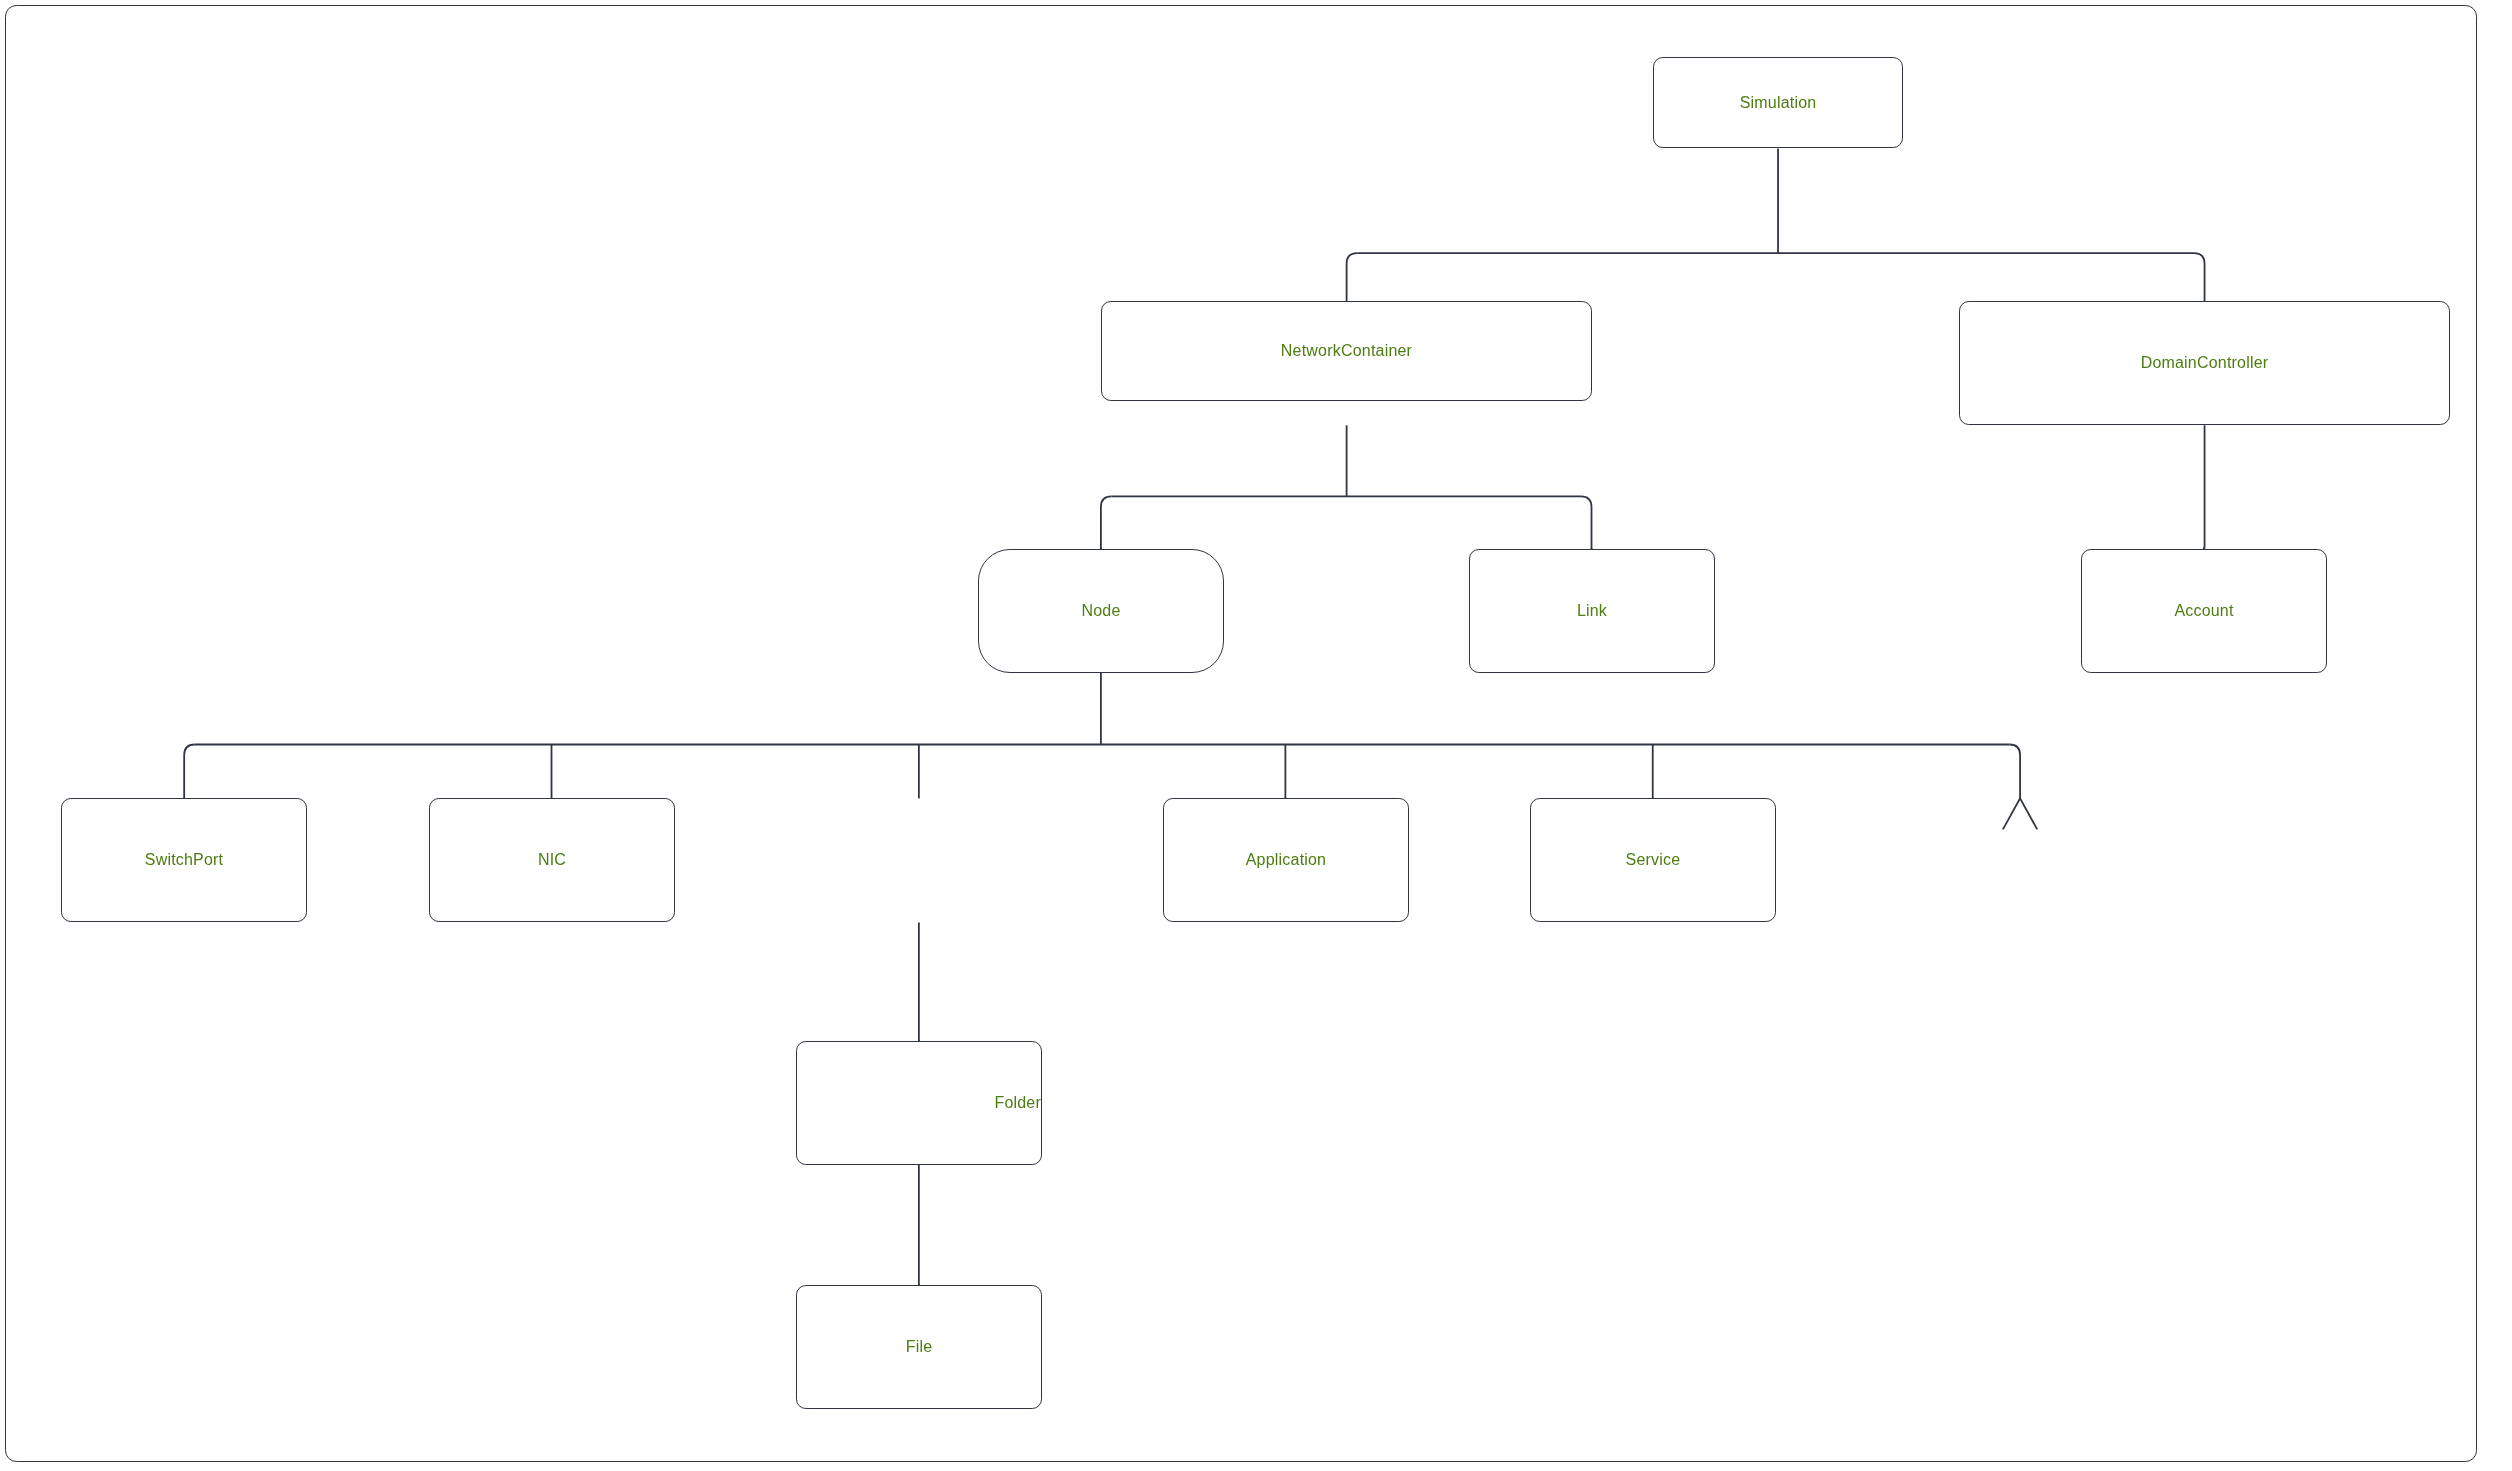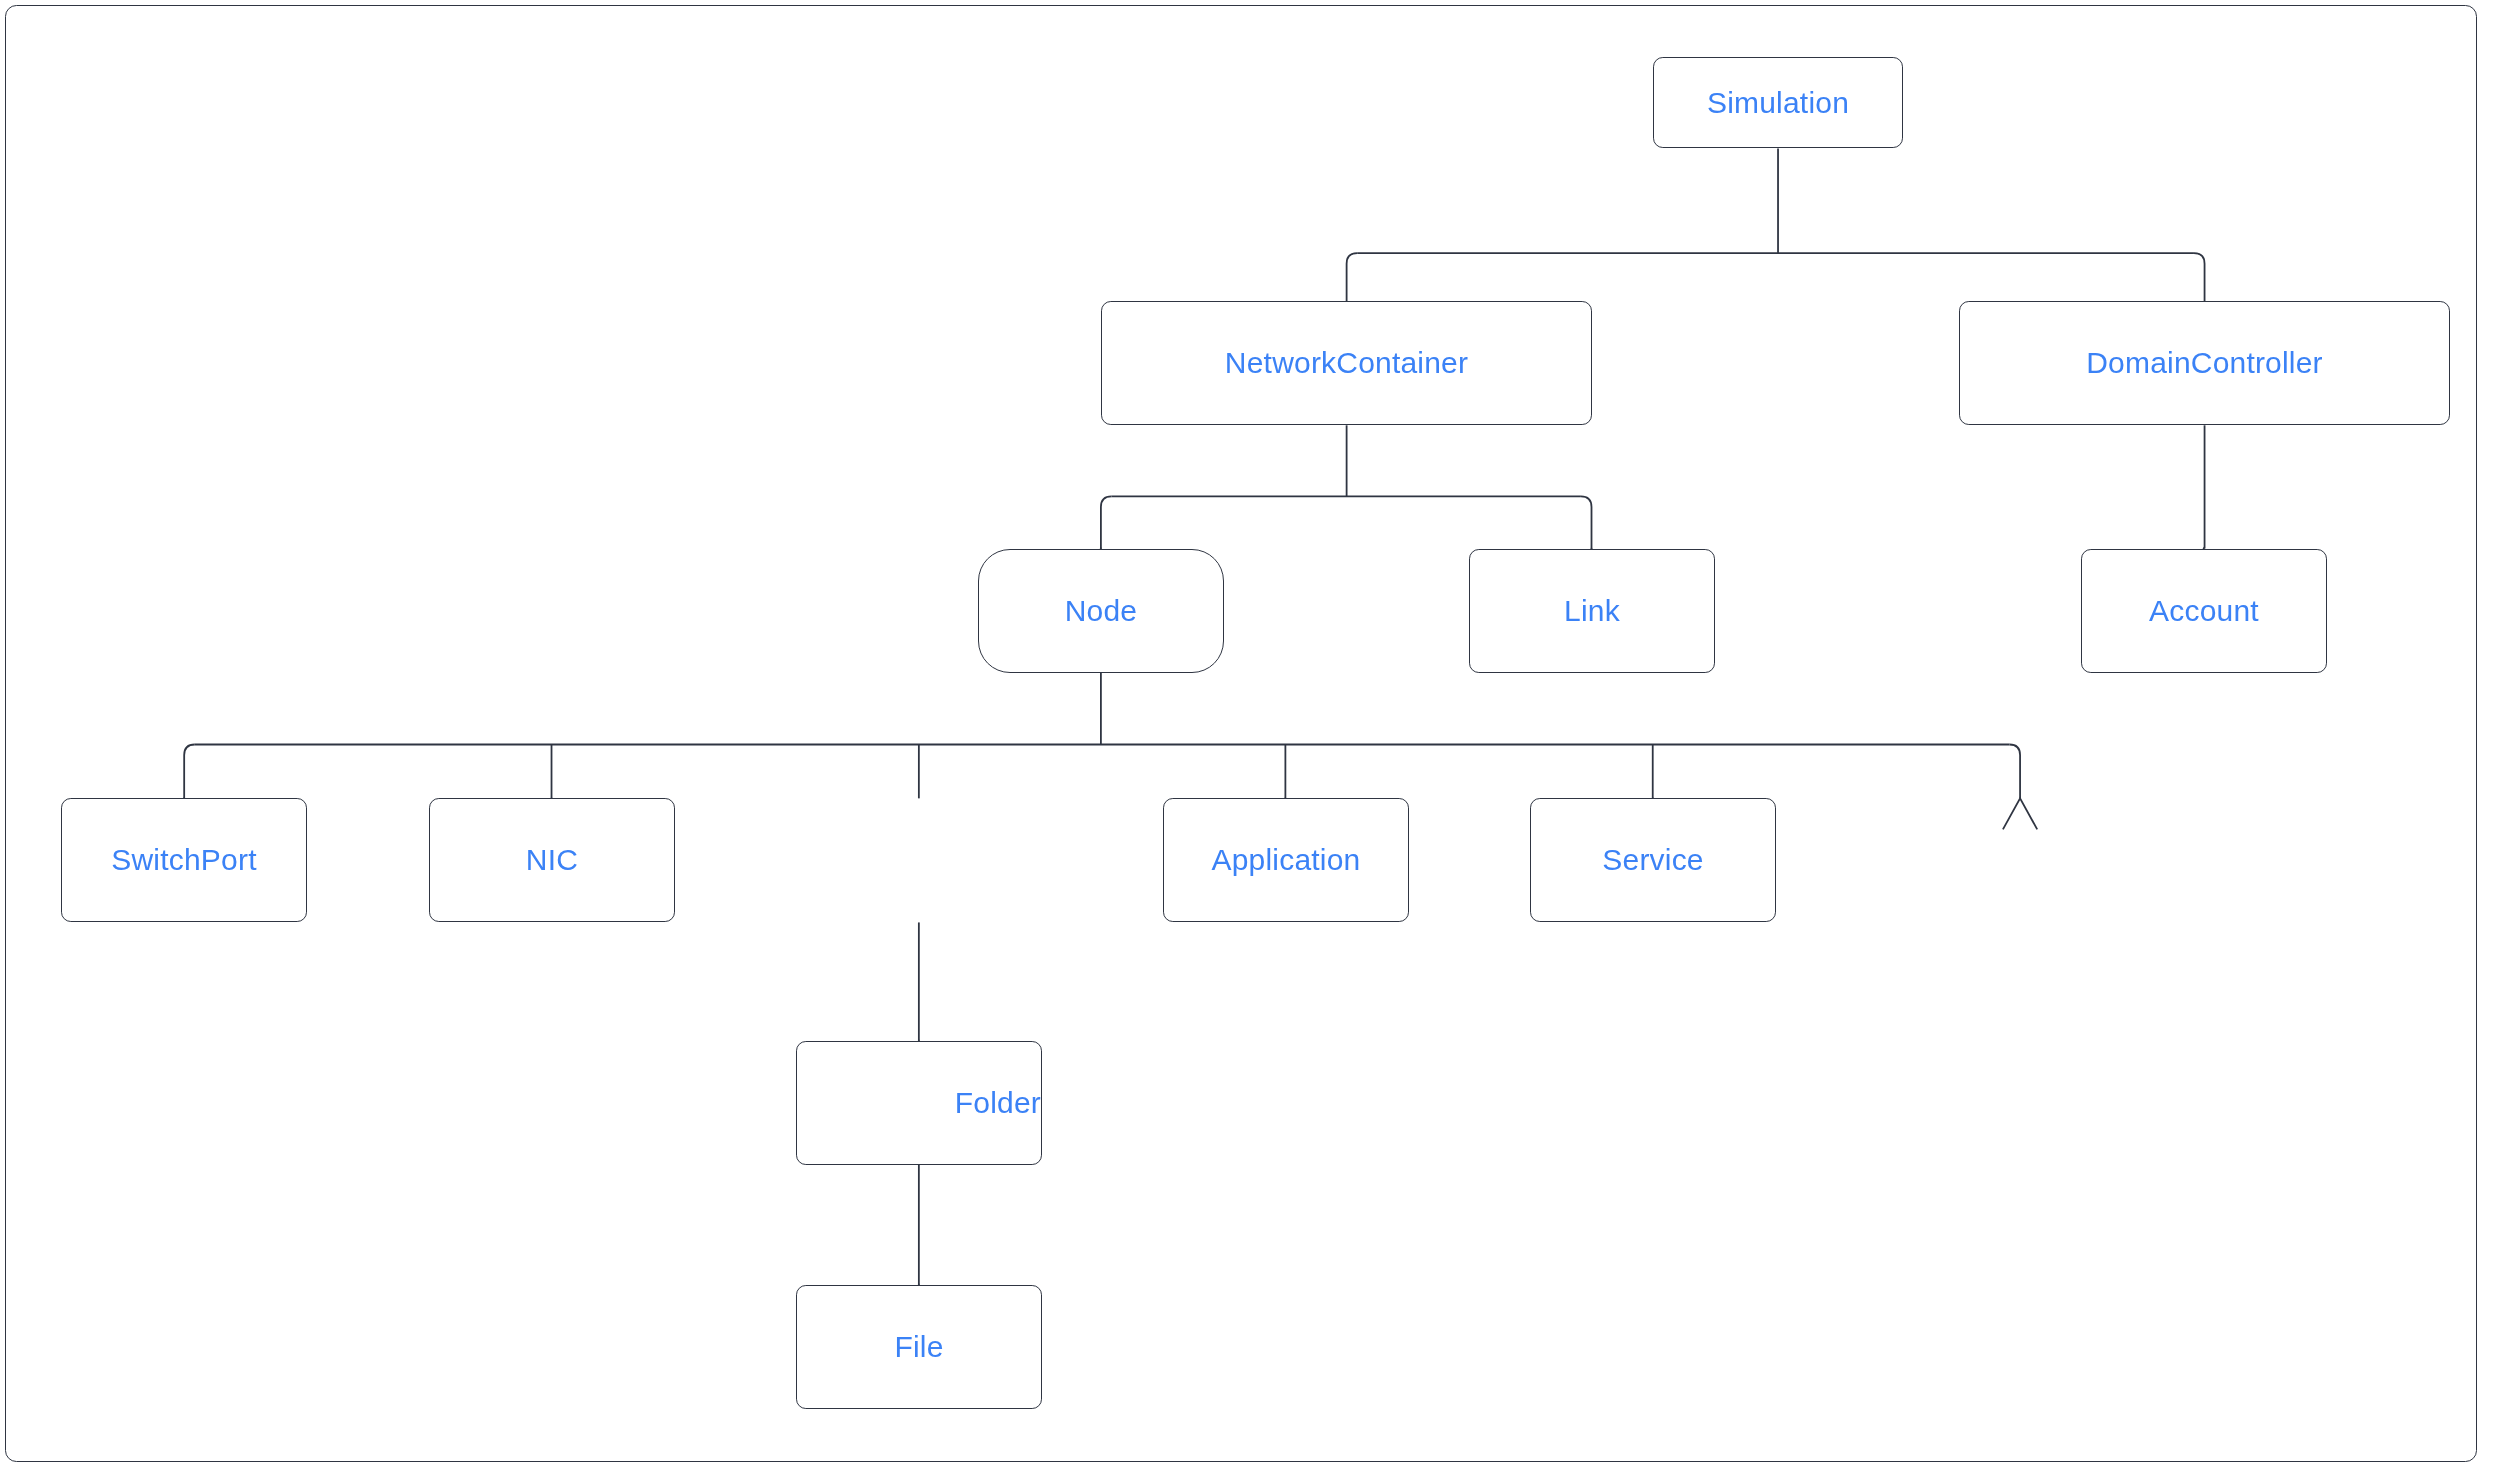--- a/index.html
+++ b/index.html
@@ -40,22 +40,22 @@
     box-sizing: border-box;
     background: #ffffff;
     border: 1.6px solid #2f3542;
     border-radius: 9.8px;
     display: flex;
     align-items: center;
     justify-content: center;
   }
   .node-label {
     font-family: "Liberation Sans", sans-serif;
-    font-size: 30px;
-    color: #3b82f6;
+    font-size: 16px;
+    color: #4d7c0f;
     letter-spacing: 0.2px;
     white-space: nowrap;
     line-height: 1;
   }
 </style>
 </head>
 <body>
 
 <div id="stage">
   <div id="canvas-frame"></div>
@@ -106,21 +106,21 @@
         <path d="M 1104.5 1313 L 1125.5 1275 L 1146.5 1313" fill="none" stroke="#2f3542" stroke-width="2.2" stroke-linejoin="miter"></path>
       </g>
       <path d="M 1125.5 1427 L 1125.5 1574" fill="none" stroke="#2f3542" stroke-width="2.2" stroke-linecap="butt" stroke-linejoin="round"></path>
       <g>
         <path d="M 1104.5 1612 L 1125.5 1574 L 1146.5 1612" fill="none" stroke="#2f3542" stroke-width="2.2" stroke-linejoin="miter"></path>
       </g>
     </svg>
 <div class="node-box" style="left: 1653px; top: 57px; width: 250px; height: 91px;">
       <span class="node-label">Simulation</span>
     </div>
-    <div class="node-box" style="left: 1101px; top: 301px; width: 491px; height: 124px;">
+    <div class="node-box" style="left: 1101px; top: 301px; width: 491px; height: 100px;">
       <span class="node-label">NetworkContainer</span>
     </div>
     <div class="node-box" style="left: 1959px; top: 301px; width: 491px; height: 124px;">
       <span class="node-label">DomainController</span>
     </div>
     <div class="node-box" style="left: 978px; top: 549px; width: 246px; height: 124px; border-radius: 32px;">
       <span class="node-label">Node</span>
     </div>
     <div class="node-box" style="left: 1469px; top: 549px; width: 246px; height: 124px;">
       <span class="node-label">Link</span>

